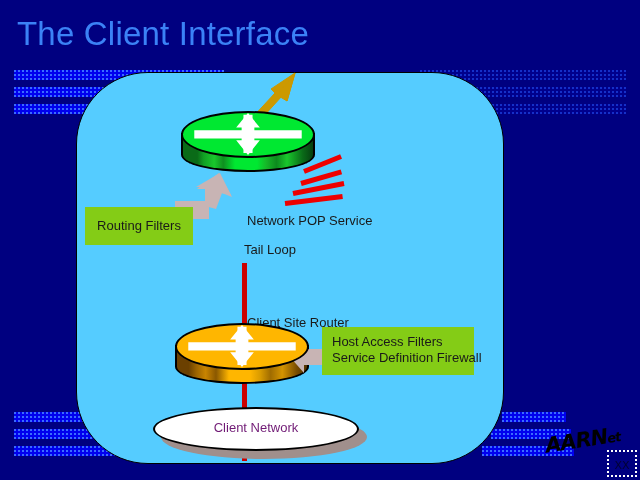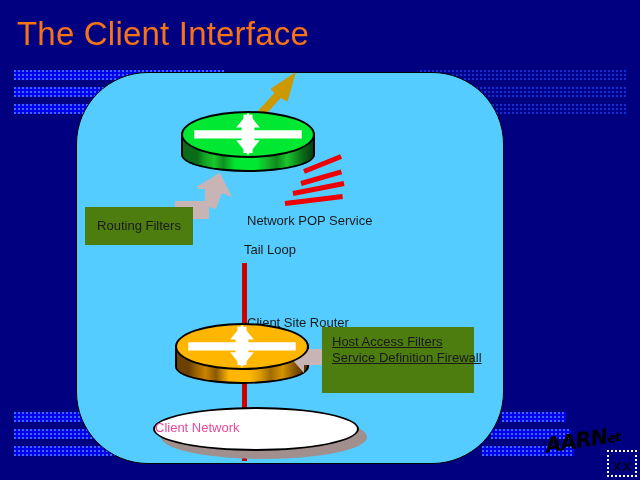--- a/index.html
+++ b/index.html
@@ -17,21 +17,21 @@
     font-family: "Liberation Sans", sans-serif;
   }
 
   
   #title {
     position: absolute;
     left: 17px;
     top: 14px;
     font-size: 33px;
     line-height: 40px;
-    color: #f97316;
+    color: #3b82f6;
     font-weight: normal;
     letter-spacing: 0.2px;
     white-space: nowrap;
   }
 
   
   .stripe-group { position: absolute; }
   .stripe {
     position: absolute;
     left: 0;
@@ -160,44 +160,44 @@
     left: 84px; top: 342px; width: 206px; height: 44px;
     background: #a08f8c; border-radius: 50%;
   }
   #client-network {
     left: 76px; top: 334px; width: 206px; height: 44px;
     background: #ffffff; border: 2px solid #000;
     border-radius: 50%; box-sizing: border-box;
   }
   #client-network-label {
     position: absolute; left: 0; top: 11px; width: 100%;
-    font-size: 13px; color: #ec4899;
+    text-align: center; font-size: 13px; color: #701a75;
   }
 
   
   .callout {
     position: absolute;
-    background: #4d7c0f;
+    background: #84cc16;
     color: #1a1a1a;
     font-size: 13px;
     line-height: 16px;
   }
   #routing-filters-callout { left: 8px; top: 134px; width: 108px; height: 38px; }
   #routing-filters-label {
     position: absolute; left: 0; top: 11px; width: 100%;
     text-align: center; white-space: nowrap;
   }
   
   #routing-filters-pointer {
     position: absolute; left: 98px; top: 100px; width: 58px; height: 46px;
   }
 
   #client-filters-callout {
-    left: 245px; top: 254px; width: 152px; height: 66px;
-    padding: 7px 0 0 10px; box-sizing: border-box; text-decoration: underline;
+    left: 245px; top: 254px; width: 152px; height: 48px;
+    padding: 7px 0 0 10px; box-sizing: border-box;
   }
   #client-filters-callout .cf-line { white-space: nowrap; }
   #client-filters-pointer {
     position: absolute; left: 213px; top: 268px; width: 40px; height: 32px;
   }
 
   
   .diagram-label {
     position: absolute;
     font-size: 13px;
@@ -229,24 +229,23 @@
     top: 450px;
     width: 30px;
     height: 27px;
     border: 2px dotted #ffffff;
     box-sizing: border-box;
   }
   #page-number {
     position: absolute;
     left: 0; top: 7px; width: 100%;
     text-align: center;
-    font-size: 13px;
+    font-size: 11px;
     color: #000033;
     font-family: "DejaVu Sans", sans-serif;
-    font-weight: bold;
   }
 </style>
 </head>
 <body>
 
 <div id="slide">
 
   <div id="title">The Client Interface</div>
 
   <div id="stripes-tl" class="stripe-group">

